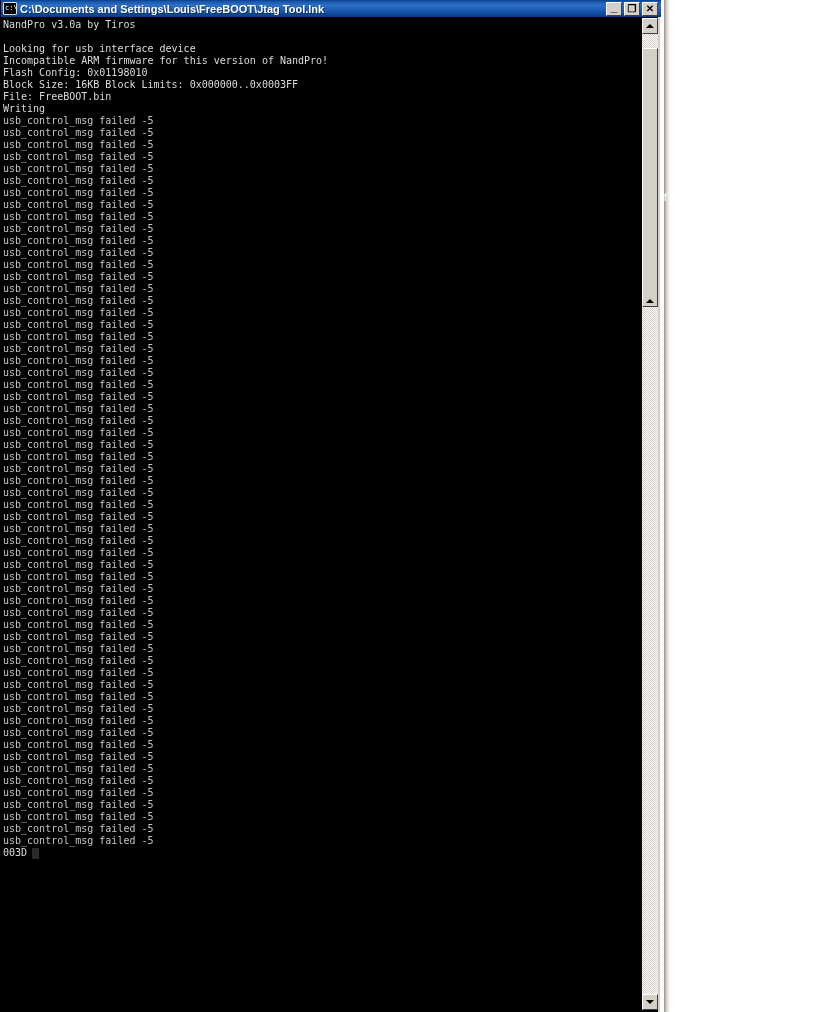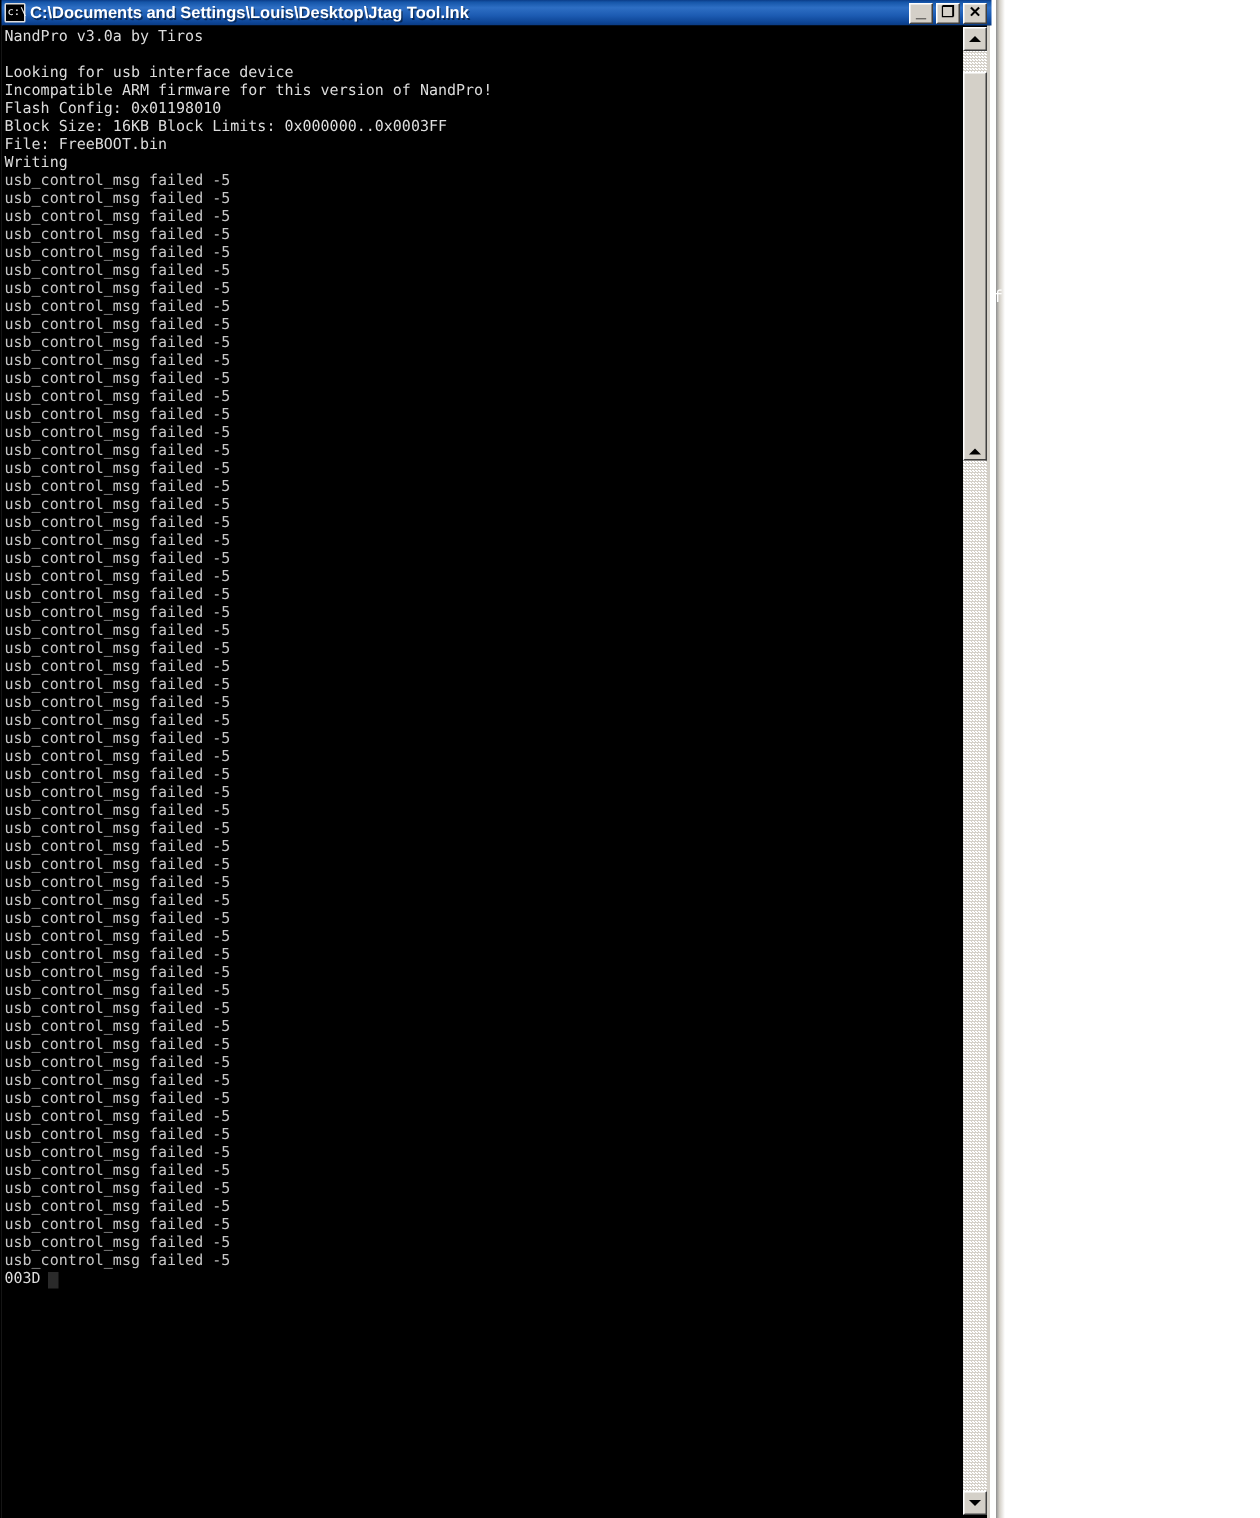--- a/index.html
+++ b/index.html
@@ -268,21 +268,21 @@
 
   <div id="desktop-backdrop"></div>
 
   <div id="bg-window-edge"></div>
   <div id="bg-partial-glyph">f</div>
 
   <div id="console-window">
 
     <div id="title-bar">
       <div id="title-icon"></div>
-      <div id="title-text">C:\Documents and Settings\Louis\Desktop\Jtag Tool.lnk</div>
+      <div id="title-text">C:\Documents and Settings\Louis\FreeBOOT\Jtag Tool.lnk</div>
       <div id="window-buttons">
         <div class="win-btn minimize">
           <span>_</span>
         </div>
         <div class="win-btn restore">
           <span>❐</span>
         </div>
         <div class="win-btn close">
           <span>✕</span>
         </div>

